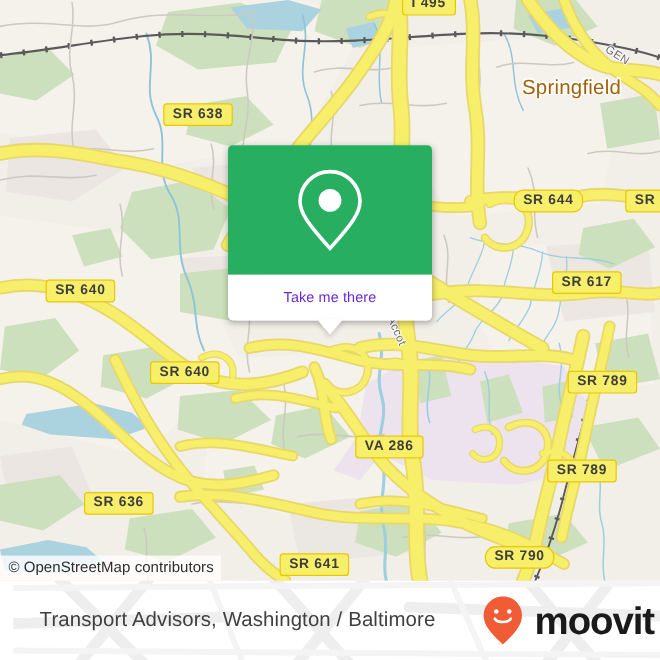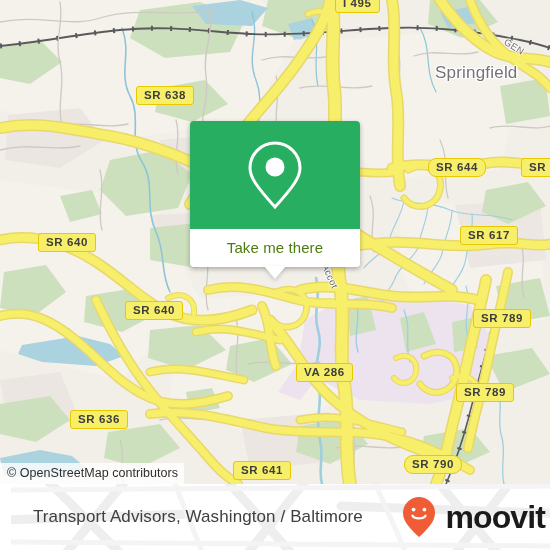--- a/index.html
+++ b/index.html
@@ -51,21 +51,21 @@
     padding: 2px 7px 3px 7px;
     white-space: nowrap;
     line-height: 12px;
     box-sizing: border-box;
     font-family: "Liberation Sans", sans-serif;
   }
 
   
   .place-label {
     position: absolute;
-    color: #737373;
+    color: #a16207;
     font-size: 17px;
     font-weight: normal;
     white-space: nowrap;
     letter-spacing: 0.2px;
     text-shadow:
        1.4px 0 0 rgba(255,255,255,.9), -1.4px 0 0 rgba(255,255,255,.9),
        0 1.4px 0 rgba(255,255,255,.9), 0 -1.4px 0 rgba(255,255,255,.9),
        1px 1px 0 rgba(255,255,255,.9), -1px -1px 0 rgba(255,255,255,.9),
        1px -1px 0 rgba(255,255,255,.9), -1px 1px 0 rgba(255,255,255,.9);
   }
@@ -104,22 +104,22 @@
   #callout-bottom {
     height: 38px;
     background: #ffffff;
     border-radius: 0 0 4px 4px;
     display: flex;
     align-items: center;
     justify-content: center;
     position: relative;
   }
   #callout-label {
-    font-size: 15px;
-    color: #4d7c0f;
+    font-size: 12px;
+    color: #6d28d9;
     letter-spacing: 0.1px;
     line-height: 16px;
   }
   #callout-tail {
     position: absolute;
     left: 50%;
     bottom: -12px;
     margin-left: -11px;
     width: 0;
     height: 0;

